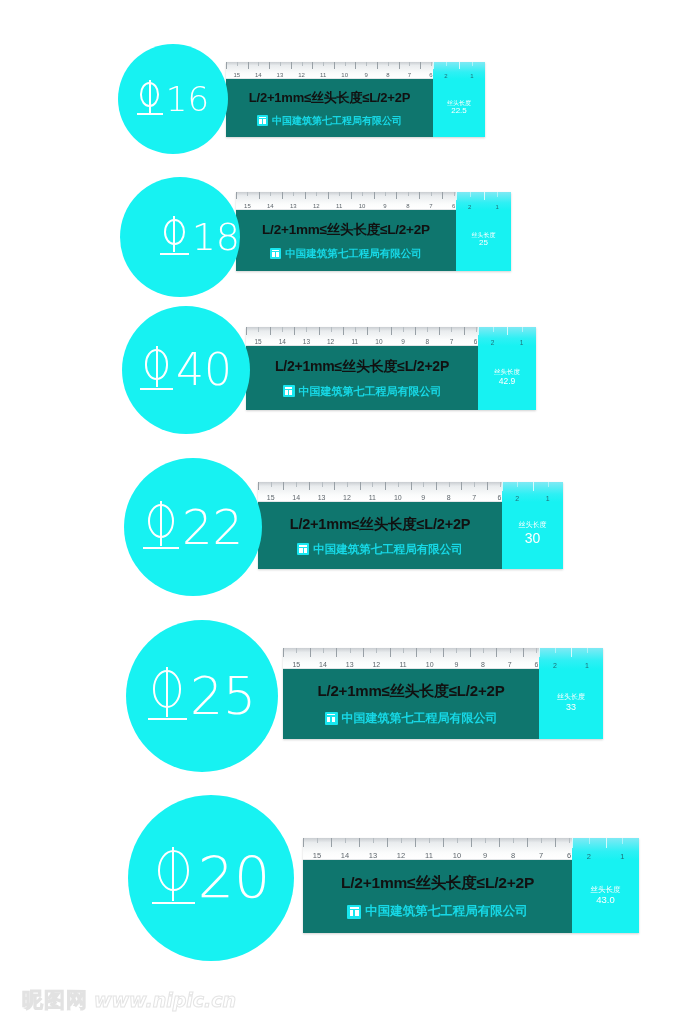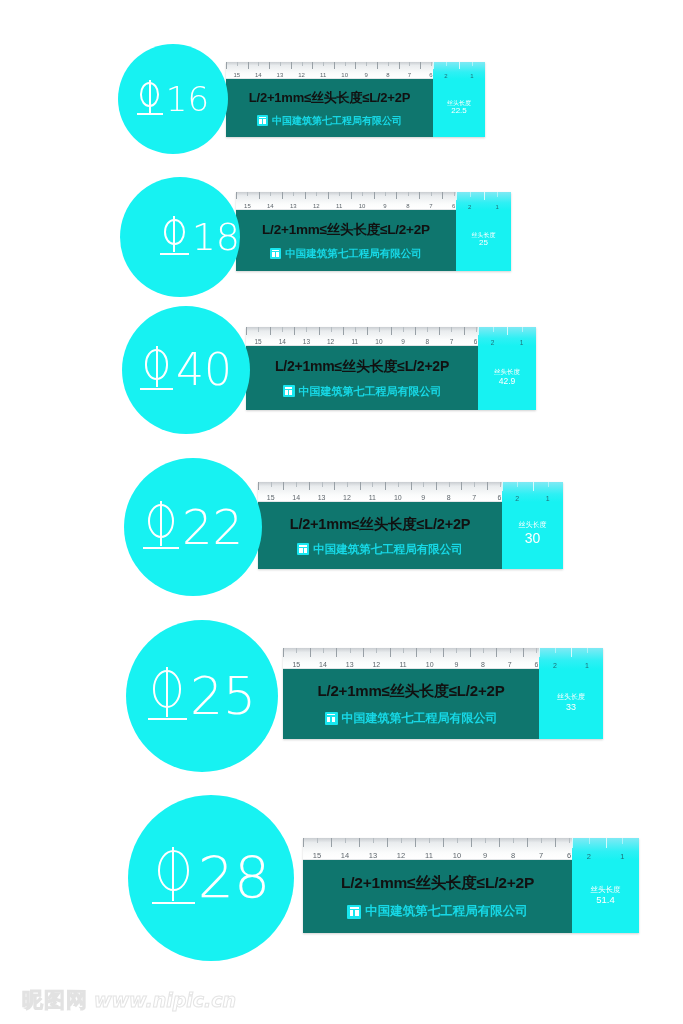--- a/index.html
+++ b/index.html
@@ -674,21 +674,21 @@
   </div>
 
   <div class="spec-row" style="left:0;top:0;">
     <div class="diameter-badge" style="left:128px;top:795px;width:166px;height:166px;">
       <div class="badge-text" style="font-size:57px;">
         <span class="phi-glyph" style="width:43px;height:63px;">
           <span class="phi-ellipse"></span>
             <span class="phi-stem"></span>
             <span class="phi-base"></span>
         </span>
-        <span style="margin-left:3px;">28</span>
+        <span style="margin-left:3px;">20</span>
       </div>
     </div>
 
     <div class="ruler-panel" style="left:303px;top:838px;width:336px;height:95px;">
       <div class="ruler-strip" style="height:22px;">
         <div class="tick-wrap">
           <div class="tick-cell">
               <span class="tick-num" style="font-size:7.5px;">15</span>
             </div>
           <div class="tick-cell">
@@ -740,21 +740,21 @@
       <div class="measure-block" style="width:67px;height:95px;">
         <div class="measure-ticks" style="height:22px;">
           <div class="tick-cell">
               <span class="tick-num" style="font-size:7.5px;">2</span>
             </div>
           <div class="tick-cell">
               <span class="tick-num" style="font-size:7.5px;">1</span>
             </div>
         </div>
         <div class="measure-label" style="font-size:7.5px;margin-top:20px;">丝头长度</div>
-        <div class="measure-value" style="font-size:9.5px;">51.4</div>
+        <div class="measure-value" style="font-size:9.5px;">43.0</div>
       </div>
     </div>
   </div>
 
   <div class="footer">
     <div class="watermark">
       <span class="wm-cn">昵图网</span>
       <span class="wm-url">www.nipic.cn</span>
     </div>
   </div>

